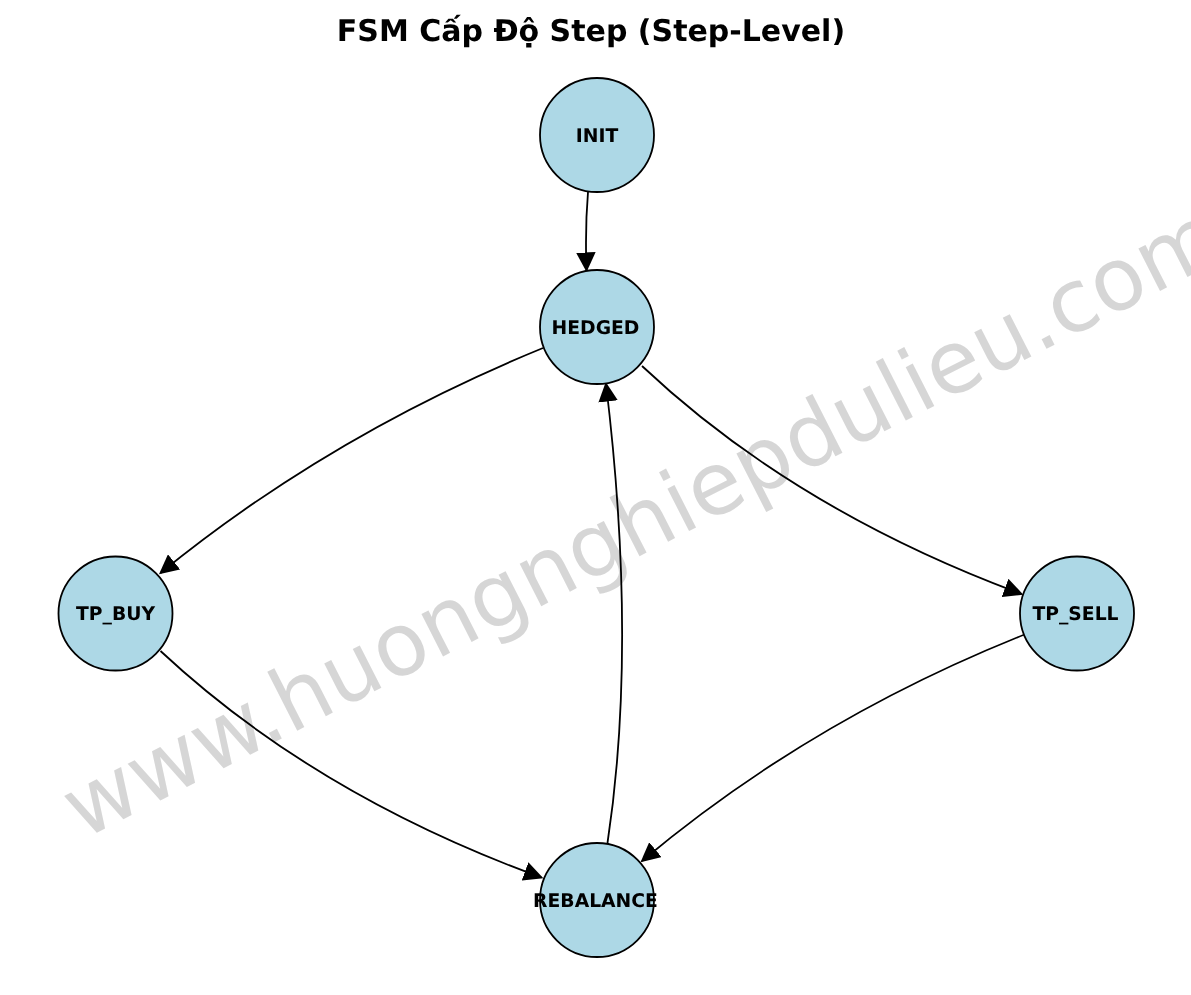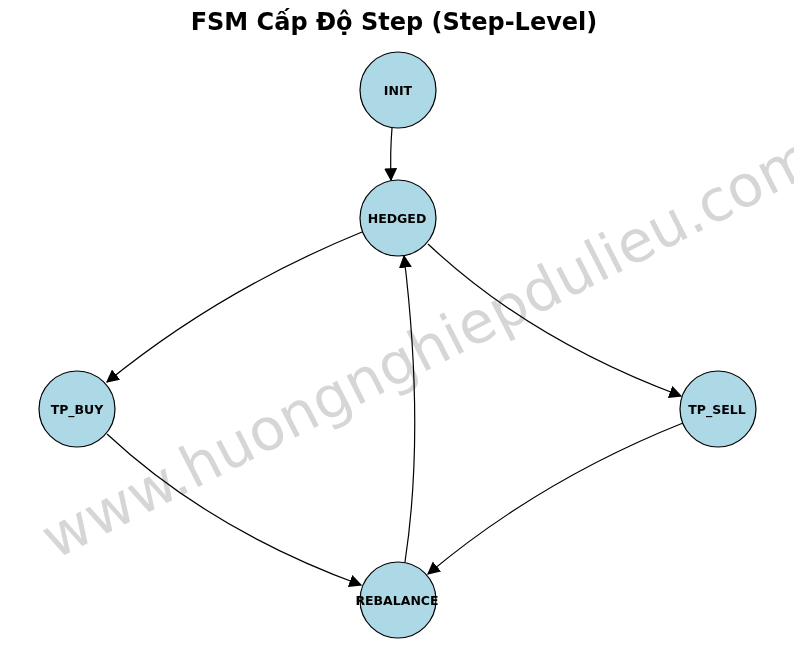--- a/index.html
+++ b/index.html
@@ -1,17 +1,17 @@
 <!DOCTYPE html>
 <html><head>
   <meta charset="utf-8">
   <style>
     html, body { margin: 0; padding: 0; background: #ffffff; }
     body { width: 794px; height: 663px; position: relative; overflow: hidden; font-family: "DejaVu Sans", sans-serif; }
-    .title { position: absolute; top: 8px; left: 0; width: 788px; text-align: center; font-weight: bold; font-size: 24px; color: #000; }
+    .title { position: absolute; top: 8px; left: 0; width: 788px; text-align: center; font-weight: bold; font-size: 20px; color: #000; }
     svg { position: absolute; top: 0; left: 0; }
     .node-label { font-family: "DejaVu Sans", sans-serif; font-weight: bold; font-size: 12.5px; fill: #000; }
     .watermark { font-family: "DejaVu Sans", sans-serif; font-size: 58px; fill: #b5b5b5; fill-opacity: 0.55; }
   </style>
 </head>
 <body>
 
 <div class="title">FSM Cấp Độ Step (Step-Level)</div>
 
 <svg width="794" height="663" viewBox="0 0 794 663">

